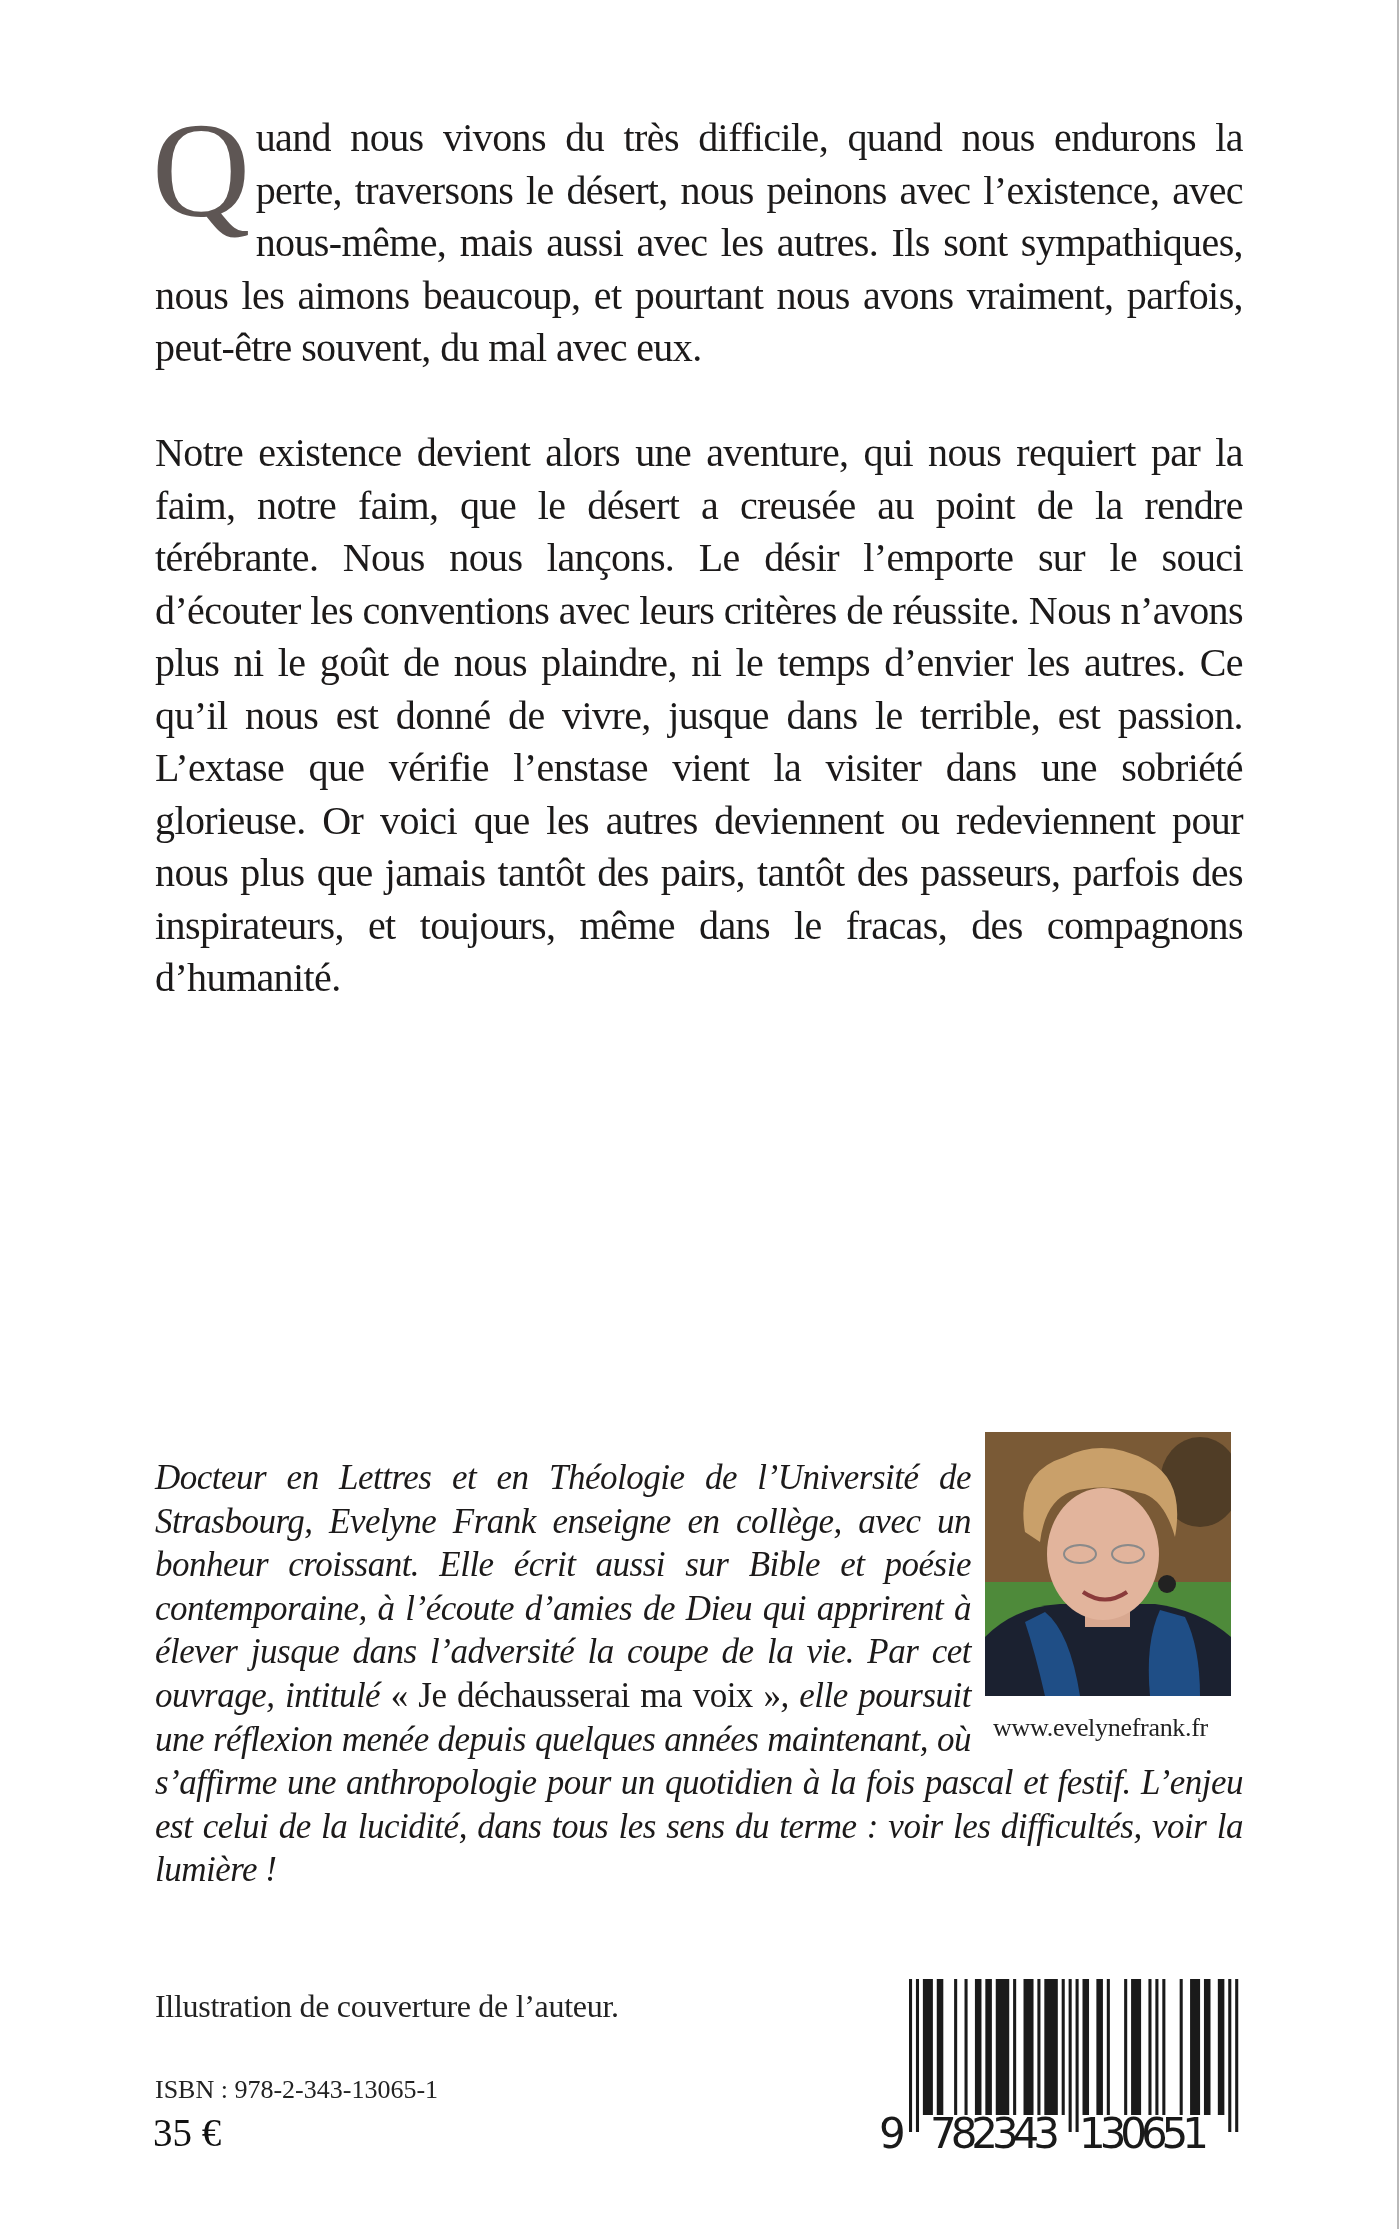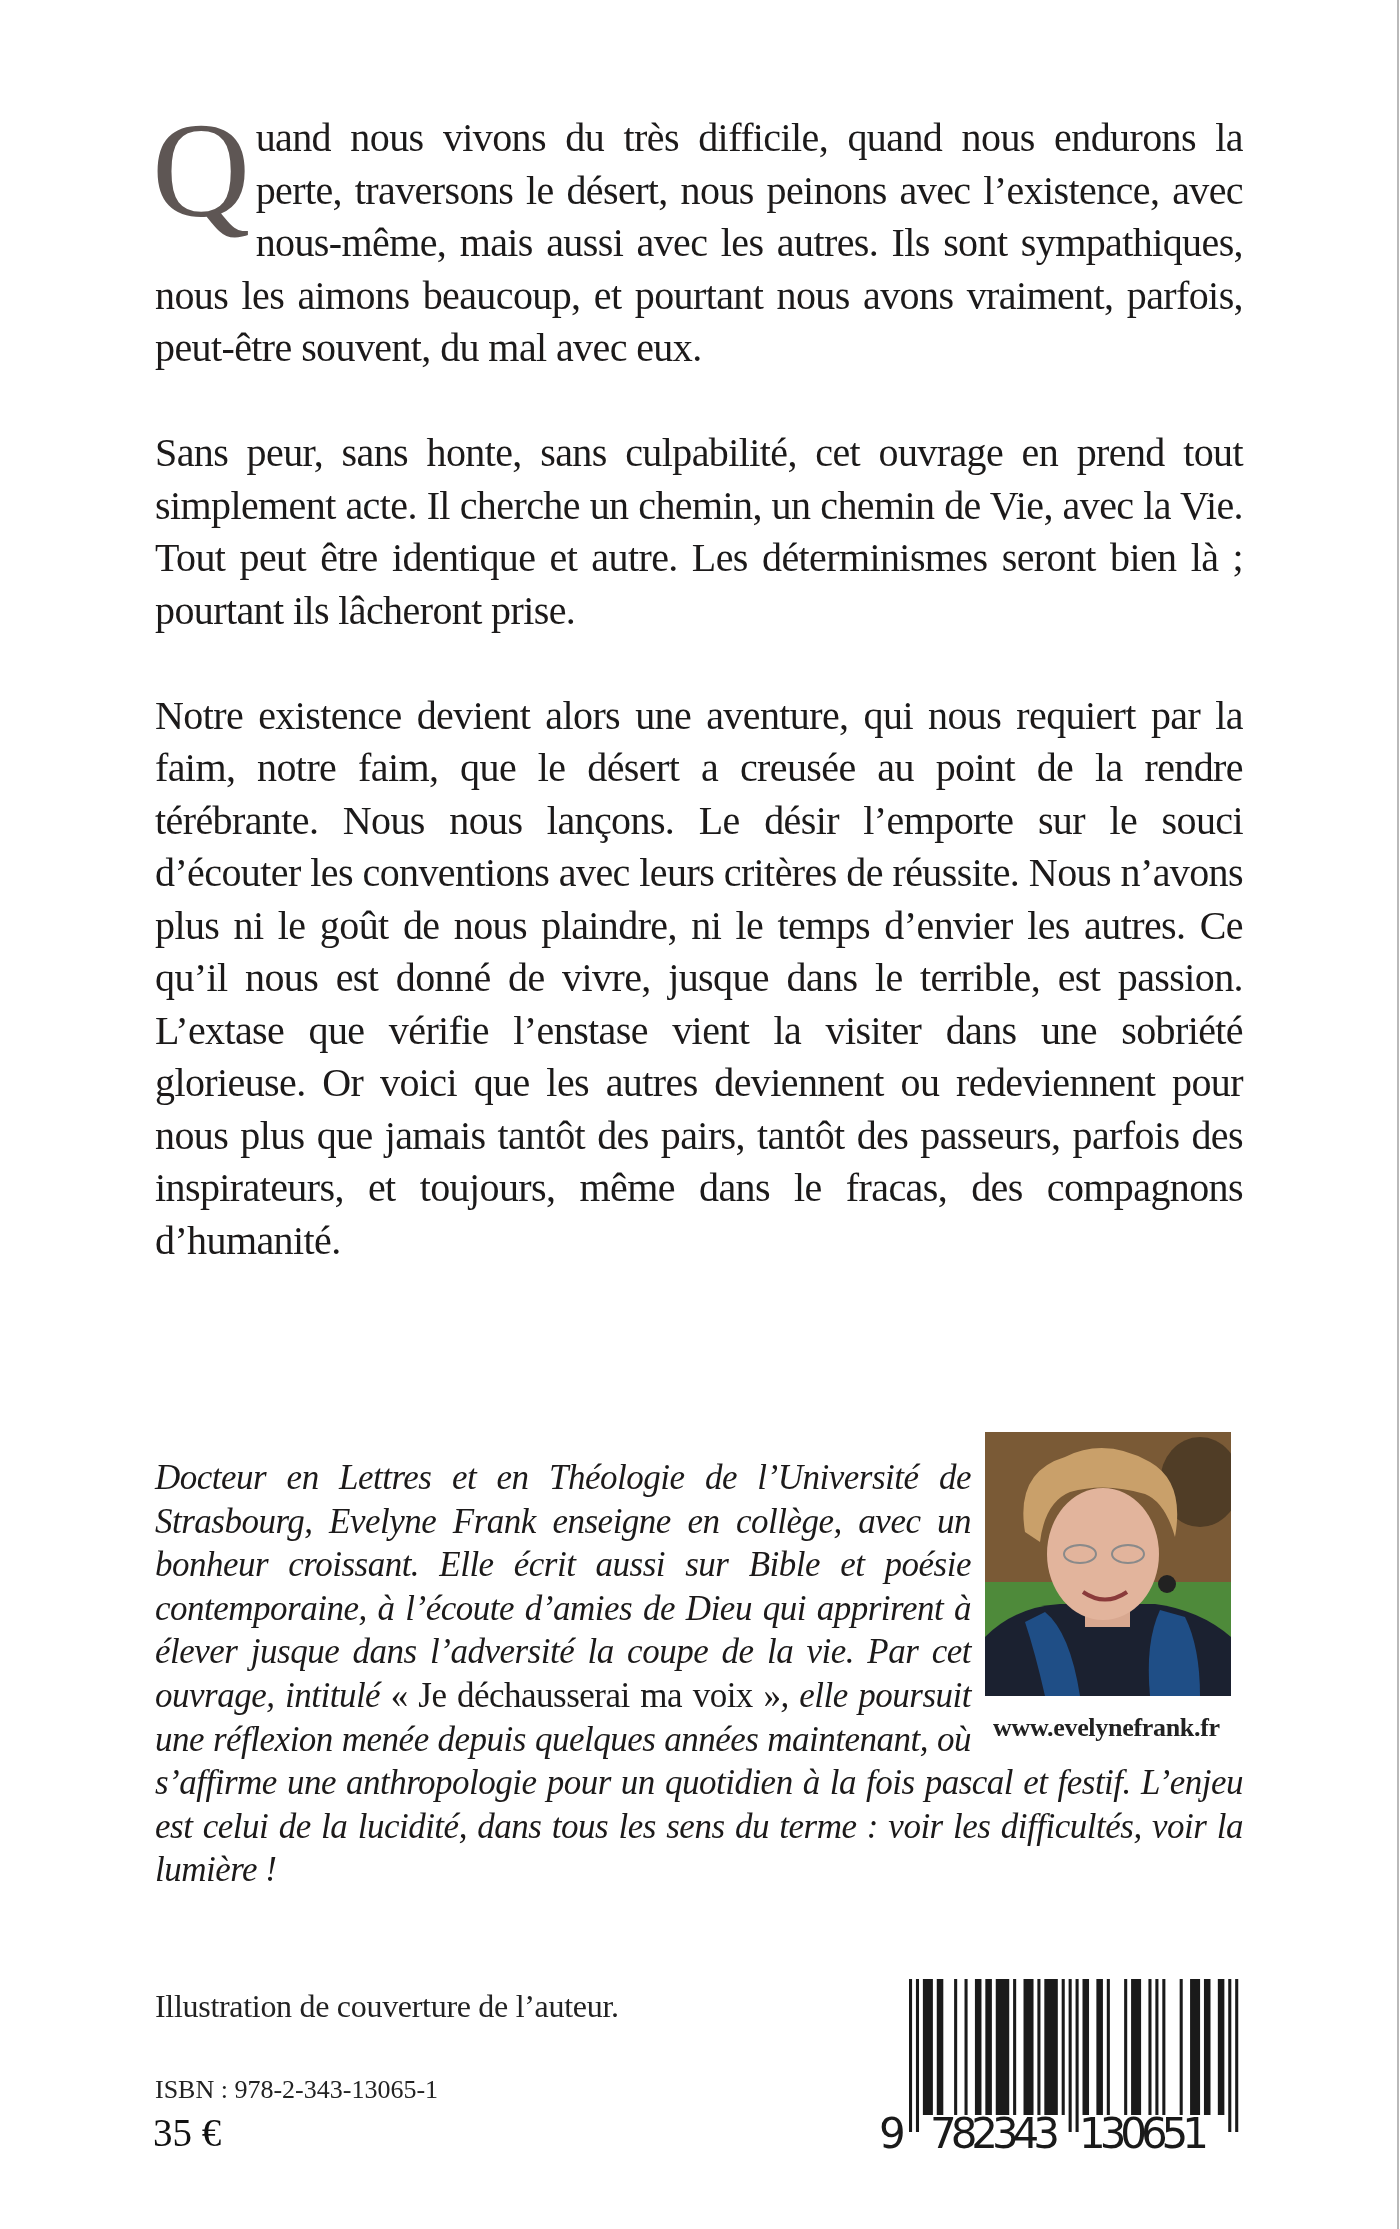--- a/index.html
+++ b/index.html
@@ -32,21 +32,20 @@
     text-align: justify; font-style: italic;
     letter-spacing: -0.5px;
   }
   .bio p { margin: 0; }
   .bio .author-name { font-weight: normal; }
   .bio .book-title { font-style: normal; font-family: Liberation Serif, serif; }
   .photo-box {
     float: right; width: 258px; height: 318px;
     margin: -24px 0 0 14px;
     position: relative;
-    font-weight: bold;
   }
   .photo {
     position: absolute; left: 0; top: 0; width: 246px; height: 264px;
     overflow: hidden;
     background: linear-gradient(180deg, #6e5232 0%, #8a6a42 45%, #a07a48 62%, #5d8a3f 70%, #3f6f2e 100%);
   }
   .photo svg { display: block; }
   .photo-caption {
     position: absolute; left: 8px; top: 281px; width: 246px;
     font-style: normal; font-size: 26px; line-height: 30px;
@@ -72,21 +71,20 @@
     font-family: "DejaVu Sans", sans-serif; font-size: 42px; fill: #1a1a1a;
   }
 </style>
 </head>
 <body>
 
 <div class="edge-line"></div>
 
 <div class="main-text">
   <p><span class="dropcap">Q</span><span>uand nous vivons du très difficile, quand nous endurons la perte, traversons le désert, nous peinons avec l’existence, avec nous-même, mais aussi avec les autres. Ils sont sympathiques, nous les aimons beaucoup, et pourtant nous avons vraiment, parfois, peut-être souvent, du mal avec eux.</span></p>
-  <p>Sans peur, sans honte, sans culpabilité, cet ouvrage en prend tout simplement acte. Il cherche un chemin, un chemin de Vie, avec la Vie. Tout peut être identique et autre. Les déterminismes seront bien là ; pourtant ils lâcheront prise.</p>
   <p>Notre existence devient alors une aventure, qui nous requiert par la faim, notre faim, que le désert a creusée au point de la rendre térébrante. Nous nous lançons. Le désir l’emporte sur le souci d’écouter les conventions avec leurs critères de réussite. Nous n’avons plus ni le goût de nous plaindre, ni le temps d’envier les autres. Ce qu’il nous est donné de vivre, jusque dans le terrible, est passion. L’extase que vérifie l’enstase vient la visiter dans une sobriété glorieuse. Or voici que les autres deviennent ou redeviennent pour nous plus que jamais tantôt des pairs, tantôt des passeurs, parfois des inspirateurs, et toujours, même dans le fracas, des compagnons d’humanité.</p>
 </div>
 
 <div class="bio">
   <div class="photo-box">
     <div class="photo" title="Portrait of the author">
       <svg width="246" height="264" viewBox="0 0 246 264">
         <rect x="0" y="0" width="246" height="150" fill="#7a5a36"></rect>
         <rect x="0" y="150" width="246" height="114" fill="#4e8a3a"></rect>
         <ellipse cx="215" cy="50" rx="40" ry="45" fill="#3e3020" opacity="0.7"></ellipse>

